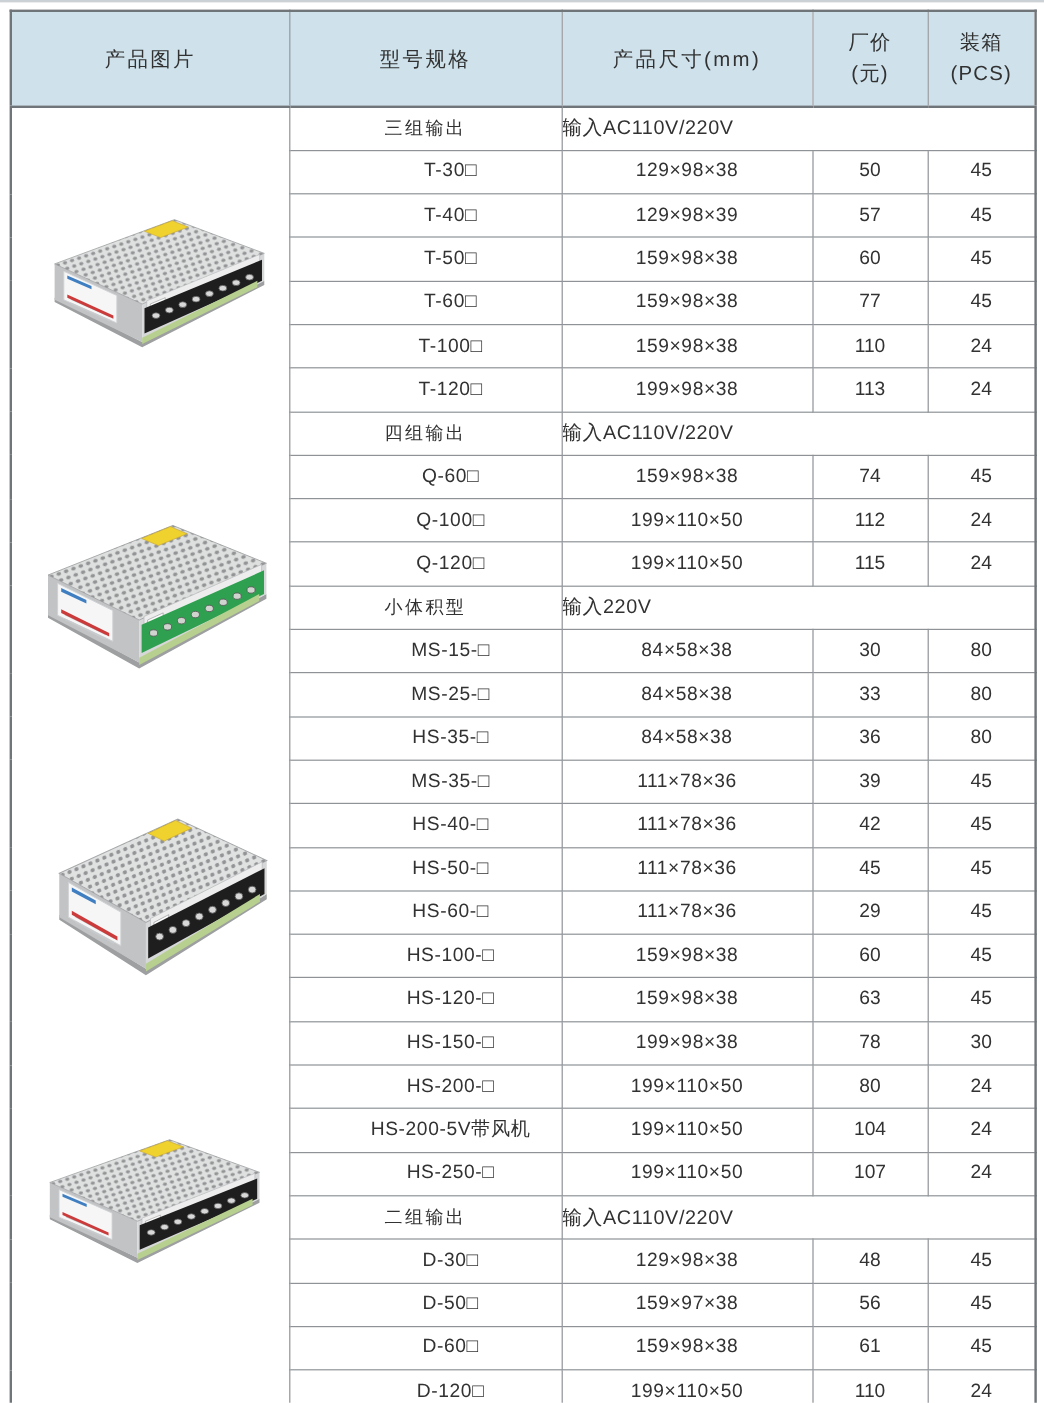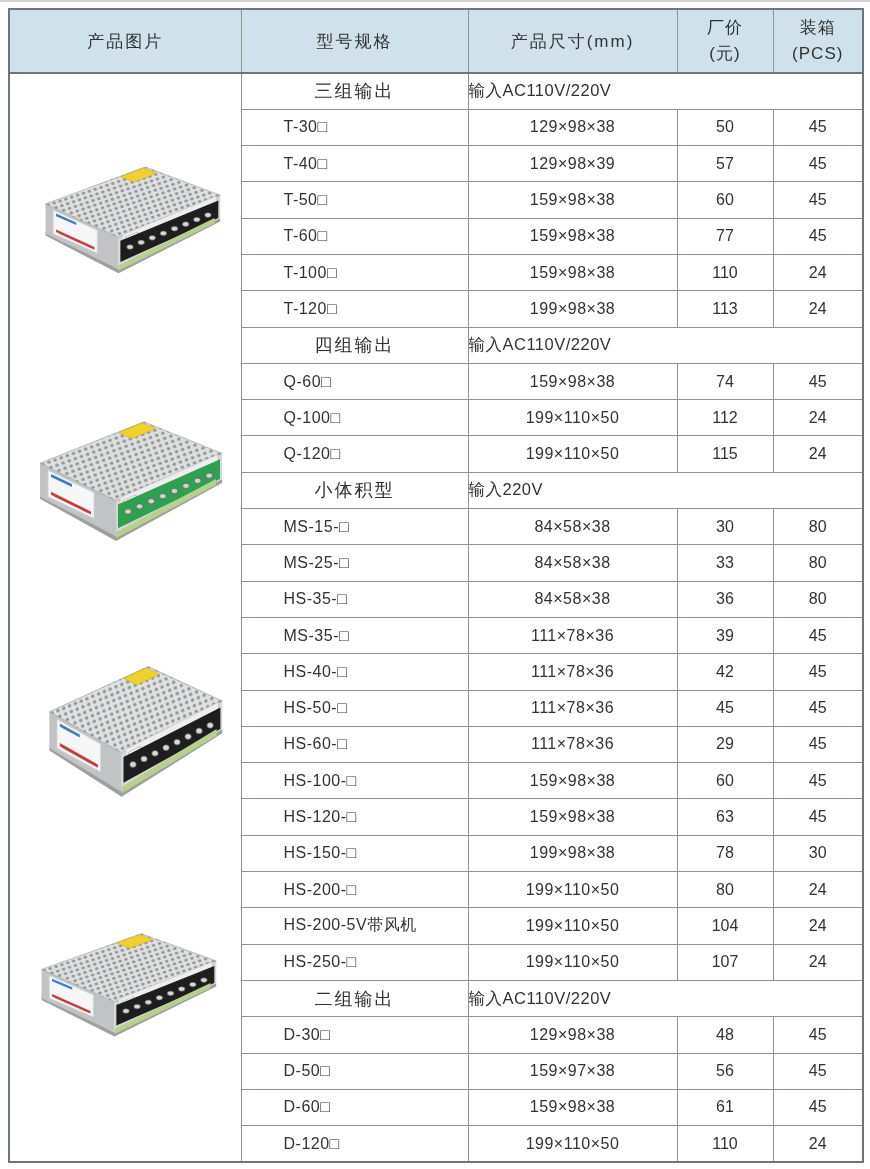--- a/index.html
+++ b/index.html
@@ -38,40 +38,40 @@
   }
   .catalog th, .catalog td{
     border:1px solid var(--border);
     padding:0;
     text-align:center;
     color:var(--text);
     font-size:16px;
     overflow:hidden;
     white-space:nowrap;
   }
-  .catalog thead tr{ height:64px;margin-top:22px; }
+  .catalog thead tr{ height:80px;margin-top:22px; }
   .catalog thead th{
     background:var(--header-bg);
     font-weight:normal;
     font-size:17px;
     letter-spacing:2px;
     border-bottom:2px solid var(--border-dark);
   }
   .catalog thead th .th-line{ display:block; line-height:1.55; letter-spacing:1px; }
   .catalog tbody tr{ height:36.3px; }
   td.model-cell{
-    text-align:left;
+    text-align:center;
     padding-left:42px;
     letter-spacing:0.5px;
   }
   td.section-title-cell{
     text-align:center;
     padding-left:0;
     letter-spacing:2px;
-    font-size:18px;
+    font-size:15px;
   }
   td.section-input-cell{
     text-align:left;
     letter-spacing:0.5px;
     font-size:16.5px;
   }
   td.size-cell{ letter-spacing:0.5px; }
   td.image-col-cell{
     position:relative;
     background:#ffffff;

